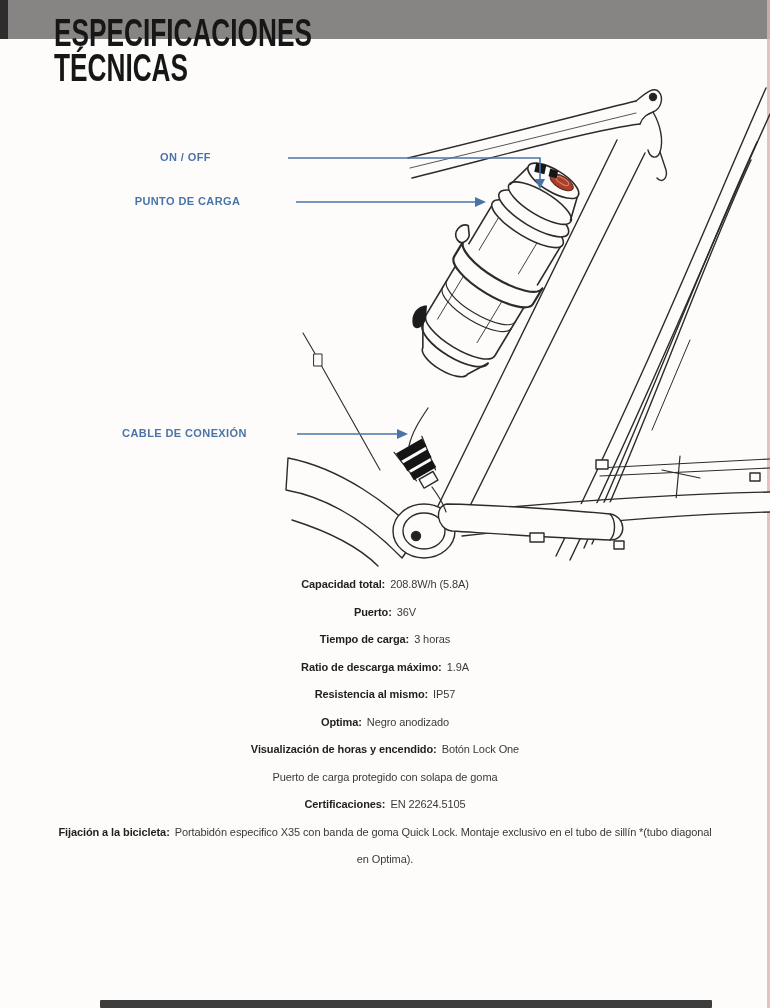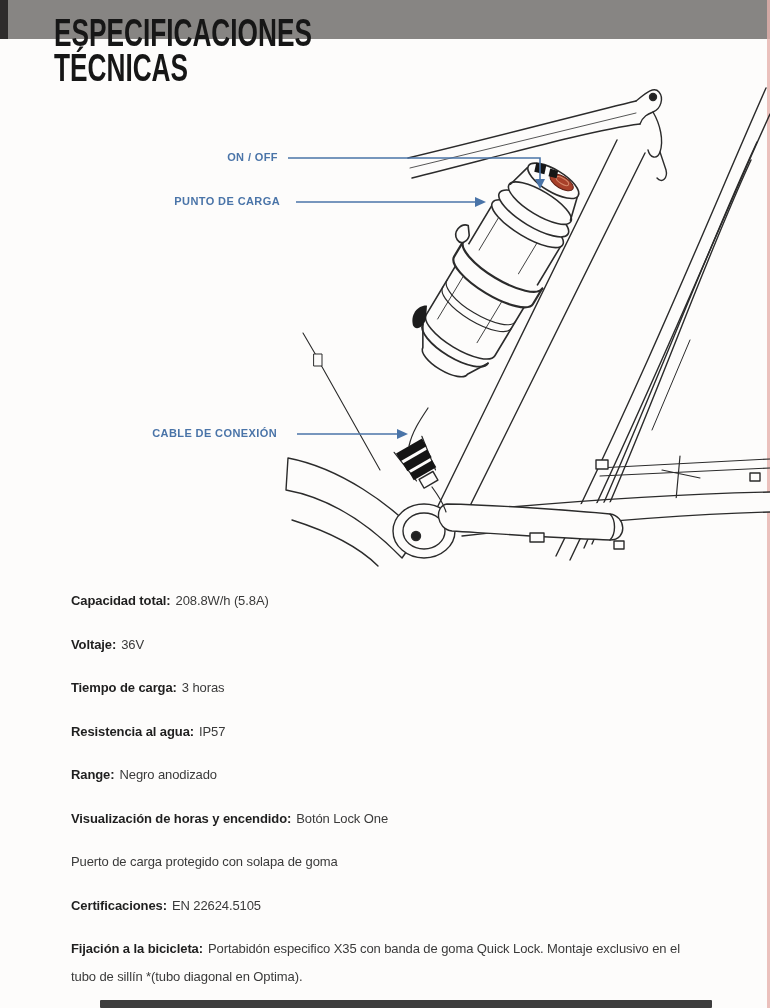--- a/index.html
+++ b/index.html
@@ -11,28 +11,28 @@
   .right-edge{position:absolute;right:0;top:0;width:3px;height:1008px;background:#e6b0ac;opacity:.8;}
 
   .title{position:absolute;left:54px;z-index:3;color:#161616;font-weight:700;
          font-size:38px;letter-spacing:0px;transform:scaleX(.69);transform-origin:left top;
          white-space:nowrap;line-height:34px;}
   .title.l1{top:16px;}
   .title.l2{top:51px;}
 
   .art{position:absolute;left:0;top:0;width:770px;height:1008px;}
 
-  .callout{position:absolute;width:185px;text-align:right;color:#4a74a8;
+  .callout{position:absolute;width:185px;text-align:center;color:#4a74a8;
            font-size:11px;font-weight:700;letter-spacing:.4px;white-space:nowrap;}
   .co-onoff{left:93px;top:151px;}
   .co-punto{left:95px;top:195px;}
   .co-cable{left:92px;top:427px;}
 
   .specs{position:absolute;left:55px;top:571px;width:660px;color:#3a3a3a;}
-  .spec{margin:16px;font-size:13px;line-height:27.5px;letter-spacing:-0.1px;}
+  .spec{margin:0;font-size:11px;line-height:27.5px;letter-spacing:-0.1px;text-align:center;}
   .spec b{color:#1f1f1f;font-weight:700;margin-right:5px;}
   .spec b:empty{margin-right:0;}
 
   .next-bar{position:absolute;left:100px;top:1000px;width:612px;height:8px;background:#3d3d3d;border-radius:1px;}
 </style>
 </head>
 <body>
 
 <div class="page">
 
@@ -136,24 +136,25 @@
       <polygon points="408,434 397,429 397,439" stroke="none"></polygon>
     </g>
   </svg>
 
   <div class="callout co-onoff">ON / OFF</div>
   <div class="callout co-punto">PUNTO DE CARGA</div>
   <div class="callout co-cable">CABLE DE CONEXIÓN</div>
 
   <div class="specs">
     <p class="spec"><b>Capacidad total:</b><span>208.8W/h (5.8A)</span></p>
-    <p class="spec"><b>Voltaje:</b><span>36V</span></p>
+    <p class="spec"><b>Puerto:</b><span>36V</span></p>
     <p class="spec"><b>Tiempo de carga:</b><span>3 horas</span></p>
-    <p class="spec"><b>Resistencia al agua:</b><span>IP57</span></p>
-    <p class="spec"><b>Range:</b><span>Negro anodizado</span></p>
+    <p class="spec"><b>Ratio de descarga máximo:</b><span>1.9A</span></p>
+    <p class="spec"><b>Resistencia al mismo:</b><span>IP57</span></p>
+    <p class="spec"><b>Optima:</b><span>Negro anodizado</span></p>
     <p class="spec"><b>Visualización de horas y encendido:</b><span>Botón Lock One</span></p>
     <p class="spec"><b></b><span>Puerto de carga protegido con solapa de goma</span></p>
     <p class="spec"><b>Certificaciones:</b><span>EN 22624.5105</span></p>
     <p class="spec"><b>Fijación a la bicicleta:</b><span>Portabidón especifico X35 con banda de goma Quick Lock. Montaje exclusivo en el tubo de sillín *(tubo diagonal en Optima).</span></p>
   </div>
 
   <div class="next-bar"></div>
 </div>
 
 </body></html>

